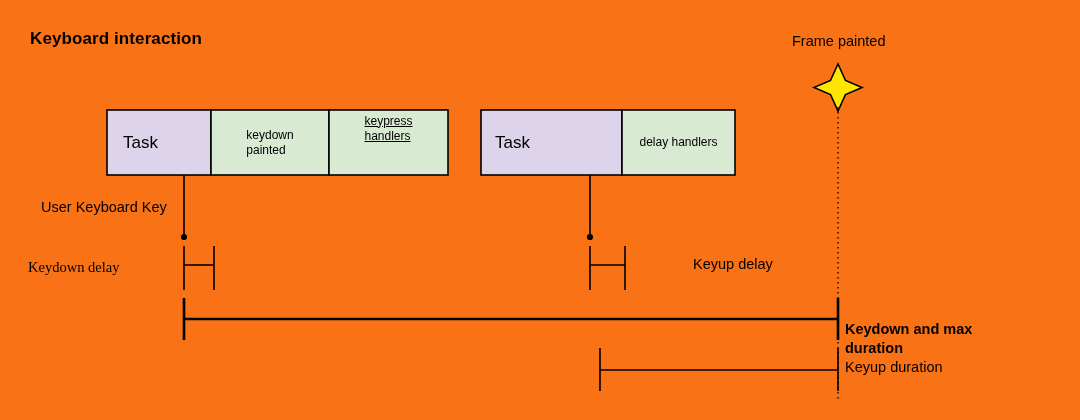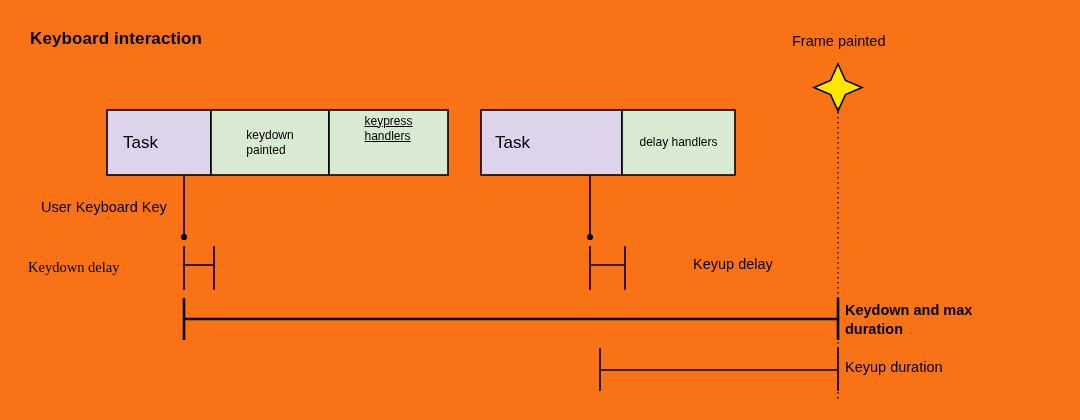--- a/index.html
+++ b/index.html
@@ -55,20 +55,21 @@
   }
 
   .note {
     font-size: 14.5px;
     white-space: nowrap;
     line-height: 1.3;
   }
   .note.bold {
     font-weight: bold;
     white-space: pre-line;
+    margin-top: 19px;
   }
   .caption {
     font-size: 14.5px;
     white-space: nowrap;
   }
 </style>
 </head>
 <body>
 
 <div id="diagram">

